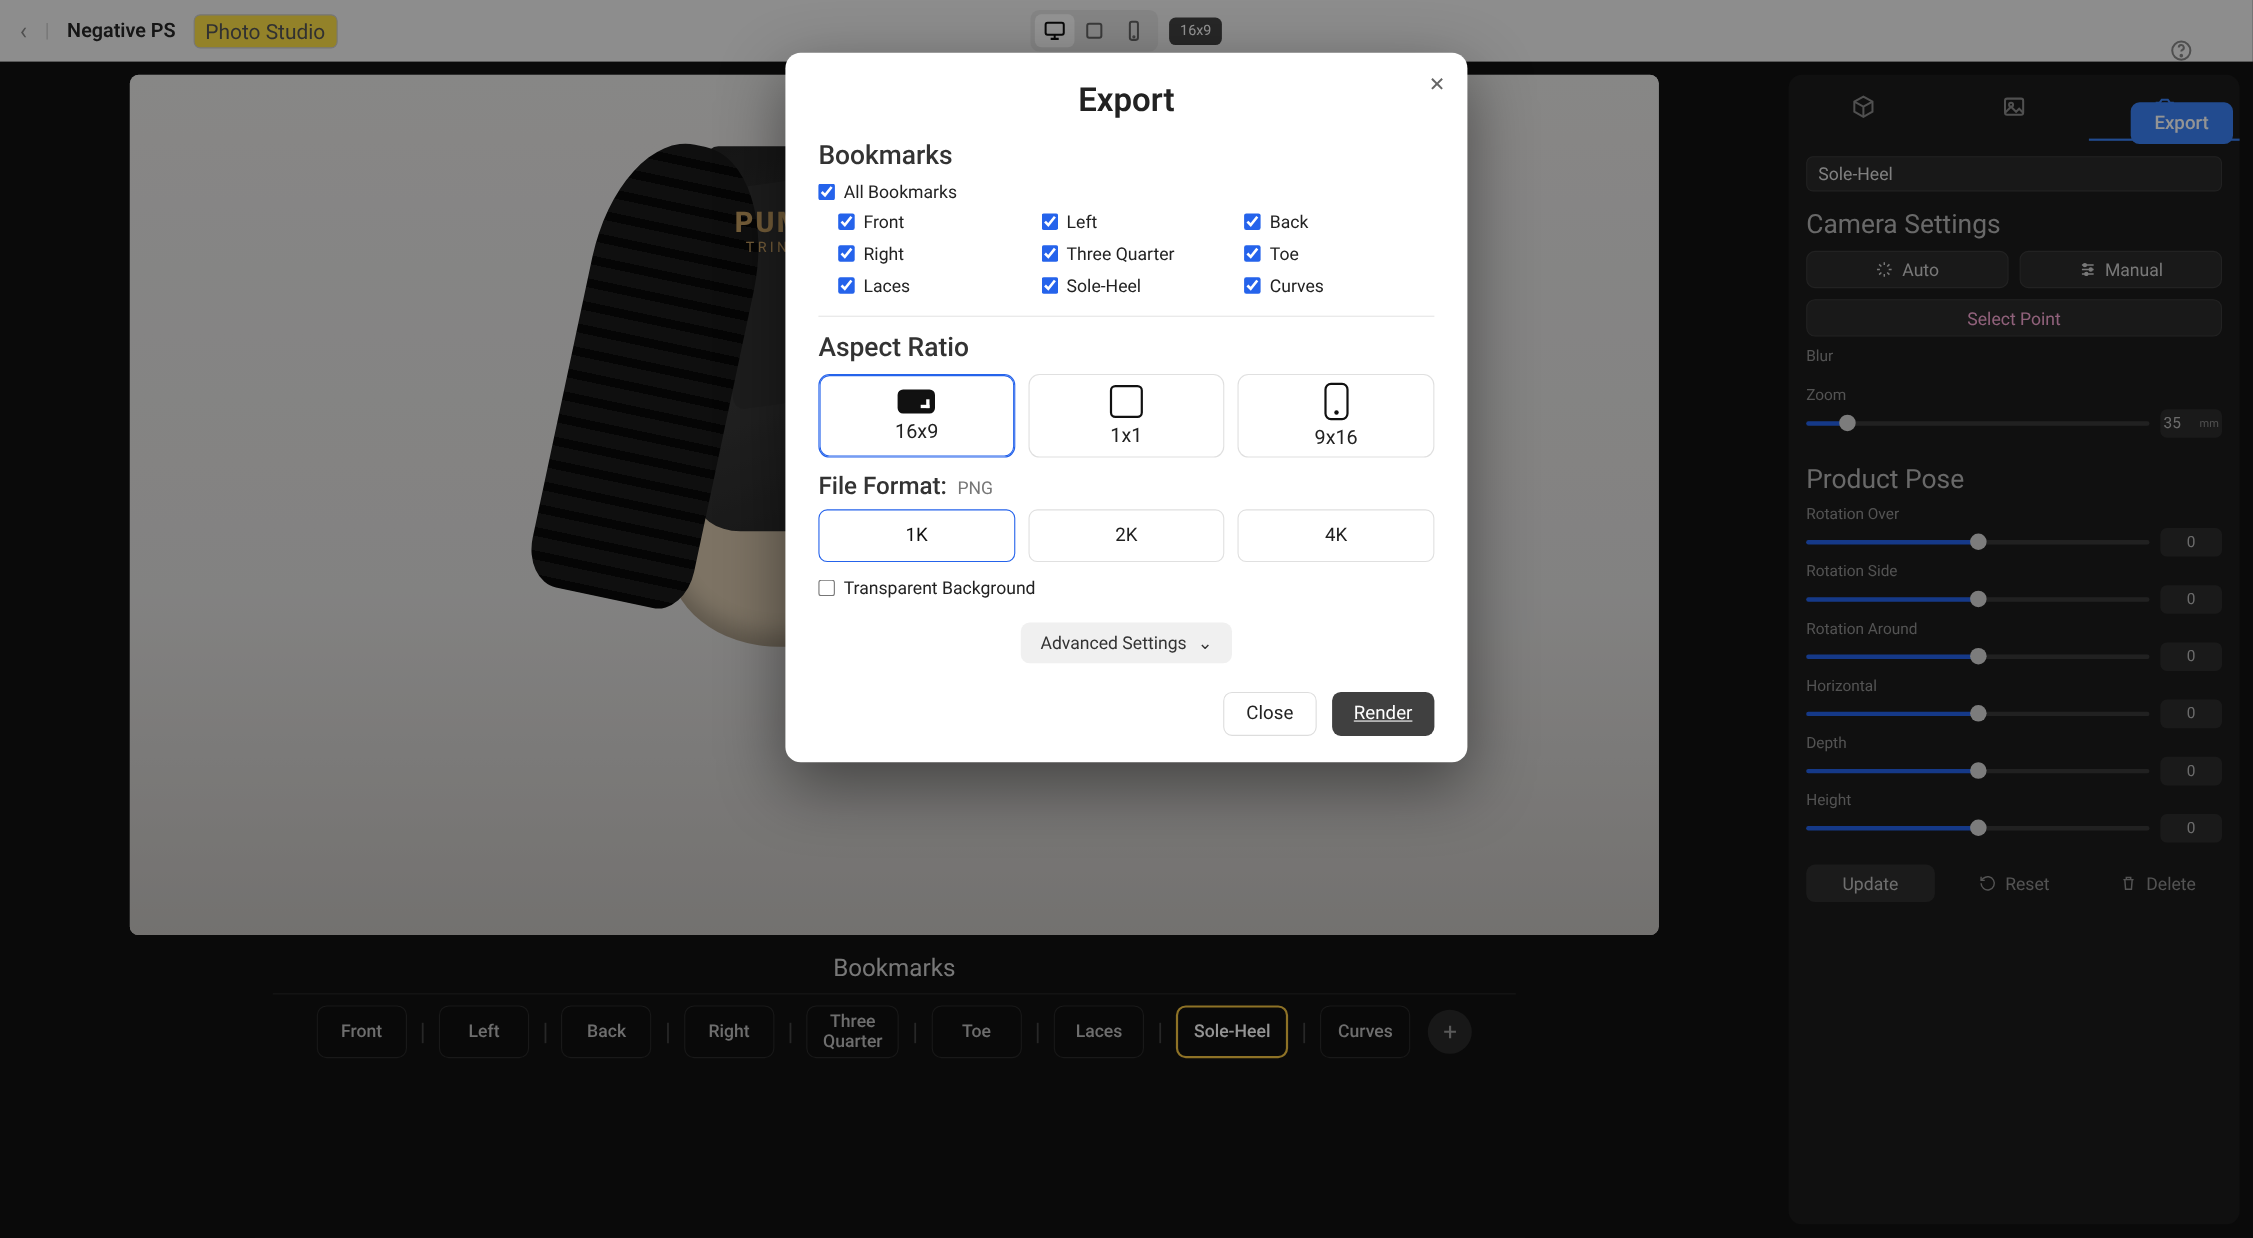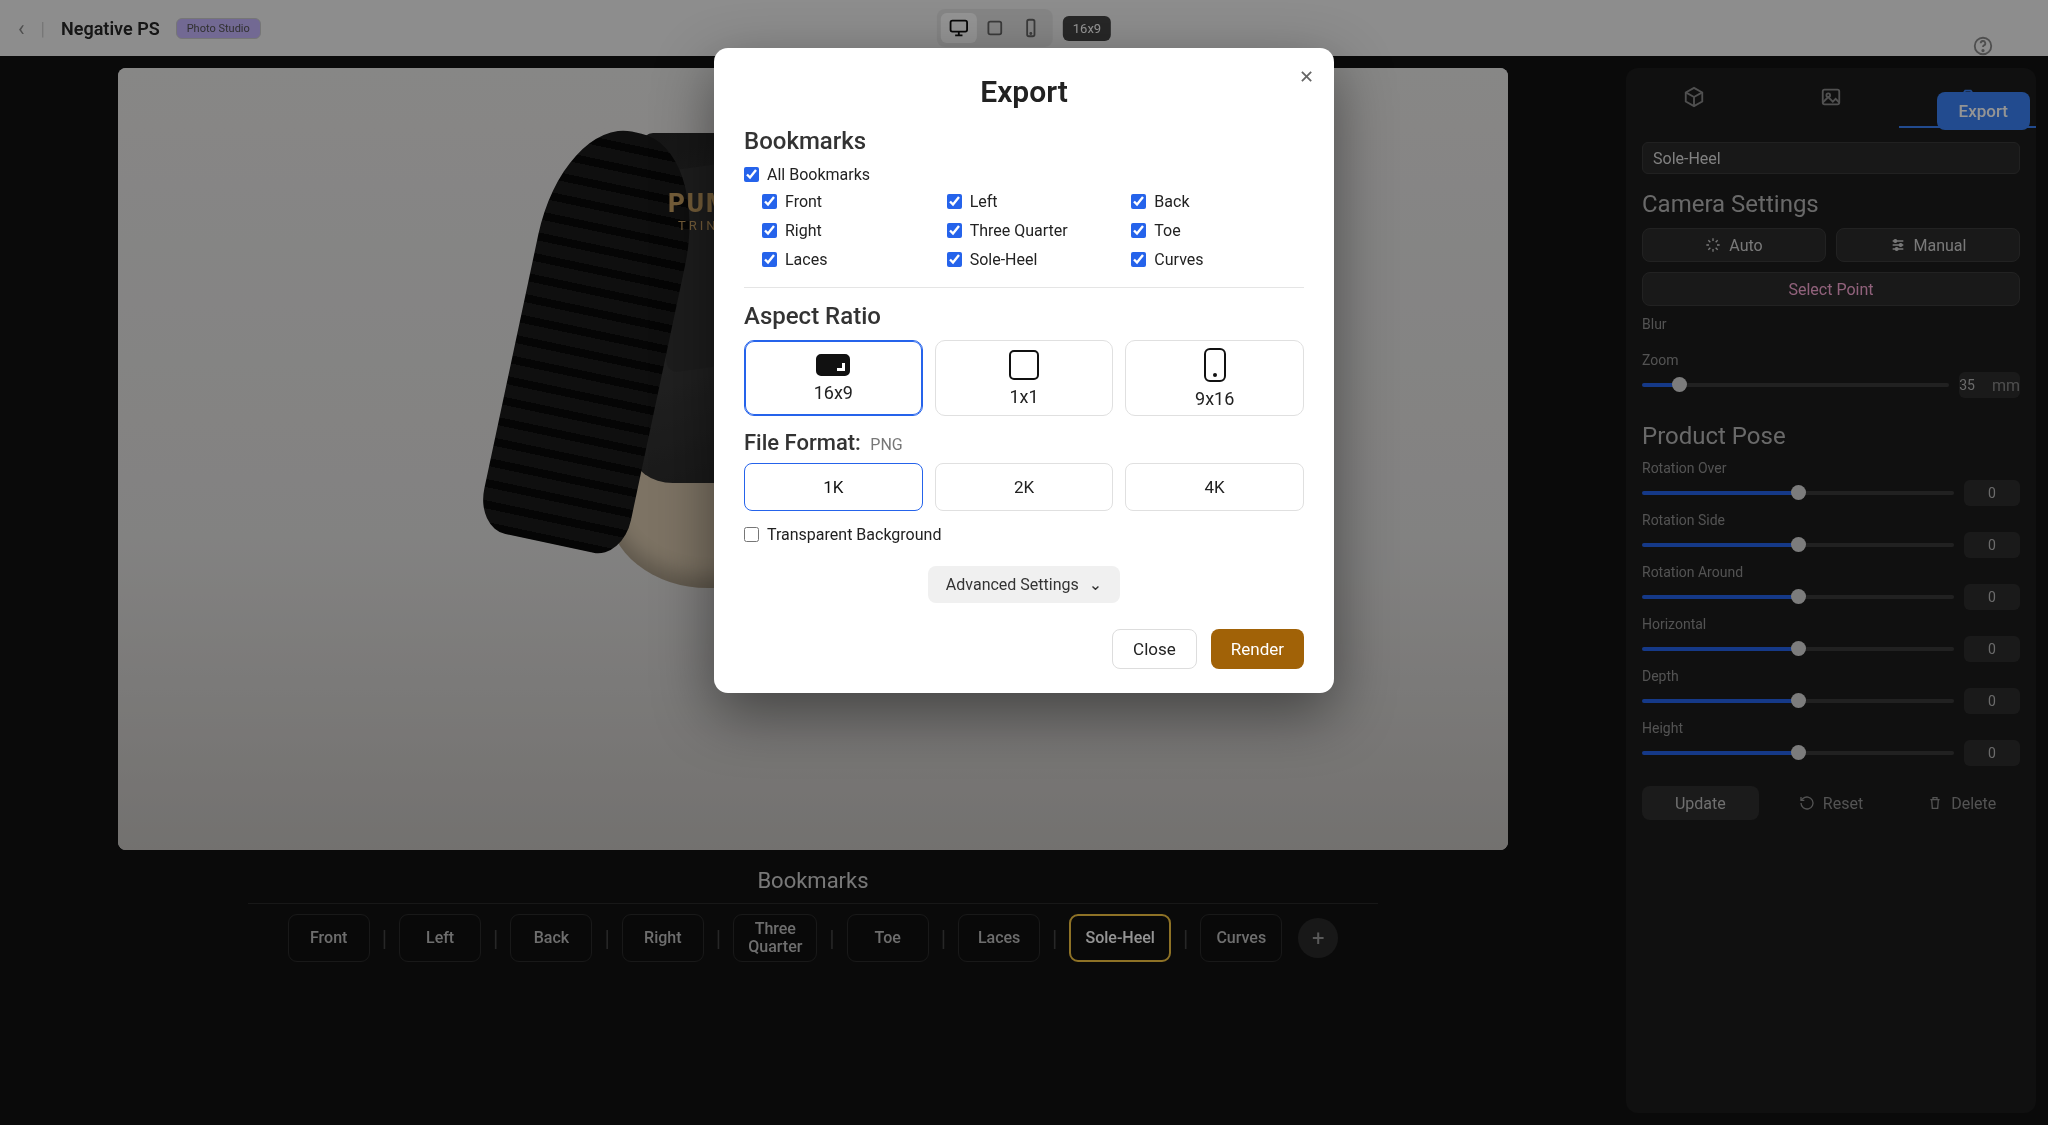--- a/index.html
+++ b/index.html
@@ -6,21 +6,21 @@
 body { width: 2048px; height: 1125px; background:#121212; color:#e5e5e5; position:relative; overflow:hidden; }
 
 
 .dim-overlay { position:absolute; inset:0; background:rgba(0,0,0,0.42); z-index:50; }
 
 
 .topbar { height:56px; background:#f3f3f3; display:flex; align-items:center; padding:0 18px; gap:16px; font-size:18px; color:#333; position:relative; z-index:1;}
 .back-chev { color:#888; font-size:22px; cursor:pointer;}
 .vdiv { color:#ccc;}
 .proj-name { font-weight:600; color:#262626;}
-.tag-pill { background:#c4b5fd; border:1px solid #ccc; color:#555; font-size:11px; padding:3px 10px; border-radius:6px;text-align:right;}
+.tag-pill { background:#fde047; border:1px solid #ccc; color:#555; font-size:19px; padding:3px 10px; border-radius:6px;text-align:right;}
 .topbar .spacer { flex:1;}
 .device-group { display:flex; gap:0; background:#e6e6e6; border-radius:8px; padding:4px;}
 .device-btn { width:36px; height:30px; display:flex; align-items:center; justify-content:center; border-radius:6px; color:#666;}
 .device-btn.active { background:#fff; color:#111;}
 .ratio-badge { background:#444; color:#fff; font-size:13px; padding:5px 10px; border-radius:6px; margin-left:10px;}
 .top-center { position:absolute; left:50%; transform:translateX(-50%); display:flex; align-items:center;}
 .top-right { display:flex; align-items:center; gap:30px;flex-direction:column;}
 .feedback-link { color:#333; font-weight:500; font-size:18px;}
 .icon-btn { color:#888; font-size:22px;}
 .export-btn { background:#3b82f6; color:#fff; border:none; padding:9px 22px; border-radius:8px; font-size:17px; font-weight:500;}
@@ -56,21 +56,21 @@
 .name-input { height:32px; background:#2a2a2a; border:1px solid #3a3a3a; border-radius:6px; color:#ddd; padding:0 10px; font-size:16px;}
 .section-title { font-size:24px; color:#b5b5b5; margin-top:6px;}
 .seg { display:flex; gap:10px;}
 .seg-btn { flex:1; height:34px; background:#2c2c2c; border:1px solid #3b3b3b; border-radius:8px; color:#cfcfcf; display:flex; align-items:center; justify-content:center; gap:8px; font-size:16px;}
 .wide-btn { height:34px; background:#2c2c2c; border:1px solid #3b3b3b; border-radius:8px; color:#f9a8d4; font-size:16px; display:flex; align-items:center; justify-content:center;}
 .small-label { font-size:14px; color:#8f8f8f;}
 .slider-row { display:flex; align-items:center; gap:10px;}
 .track { flex:1; height:4px; background:linear-gradient(to right,#2563eb 0%, #2563eb var(--p,50%), #3a3a3a var(--p,50%), #3a3a3a 100%); border-radius:2px; position:relative;}
 .thumb { position:absolute; top:-6px; width:15px; height:15px; border-radius:50%; background:#d6d6d6; left:calc(var(--p,50%) - 7px);}
 .valpill { min-width:56px; height:26px; background:#2e2e2e; border-radius:6px; color:#b9b9b9; font-size:14px; display:flex; align-items:center; justify-content:center;}
-.valpill .unit { font-size:16px; color:#888; margin-left:17px;}
+.valpill .unit { font-size:10px; color:#888; margin-left:17px;}
 .ctrl-block .small-label { margin-bottom:4px; display:block;}
 .ctrl-block { margin-bottom:6px;}
 .pose-title { font-size:24px; color:#b5b5b5; margin-top:8px;}
 .panel-actions { display:flex; gap:14px; padding:14px 16px 0 16px; align-items:center;}
 .act-btn { flex:1; height:34px; border-radius:8px; display:flex; align-items:center; justify-content:center; gap:8px; font-size:16px;}
 .act-update { background:#2f2f2f; color:#bfbfbf;}
 .act-reset { background:transparent; color:#8f8f8f;}
 .act-delete { background:transparent; color:#8f8f8f;}
 
 
@@ -97,21 +97,21 @@
 .res-row { display:flex; gap:12px; margin-top:8px;}
 .res-card { flex:1; height:48px; border:1.5px solid #e0e0e0; border-radius:8px; display:flex; align-items:center; justify-content:center; font-size:17px; color:#222; cursor:pointer;}
 .res-card.sel { border-color:#2563eb; color:#111;}
 .trans-row { margin-top:14px; display:flex; align-items:center; gap:8px; font-size:16px;}
 .trans-row input { width:15px; height:15px; accent-color:#2563eb;}
 .adv-wrap { display:flex; justify-content:center; margin-top:22px;}
 .adv-btn { background:#f0f0f0; border-radius:8px; padding:9px 18px; font-size:16px; color:#333; display:flex; align-items:center; gap:10px;}
 .modal-actions { display:flex; justify-content:flex-end; gap:14px; margin-top:26px;}
 .mbtn { padding:9px 20px; border-radius:8px; font-size:17px;}
 .mbtn.close { background:#fff; border:1px solid #ddd; color:#222;}
-.mbtn.render { background:#a16207; color:#fff; border:none;}
+.mbtn.render { background:#404040; color:#fff; border:none;text-decoration:underline;}
 
 
 .ico { width:22px; height:22px; stroke:currentColor; fill:none; stroke-width:2;}
 </style>
 </head>
 <body>
 
 <div class="topbar">
   <span class="back-chev">‹</span>
   <span class="vdiv">|</span>

